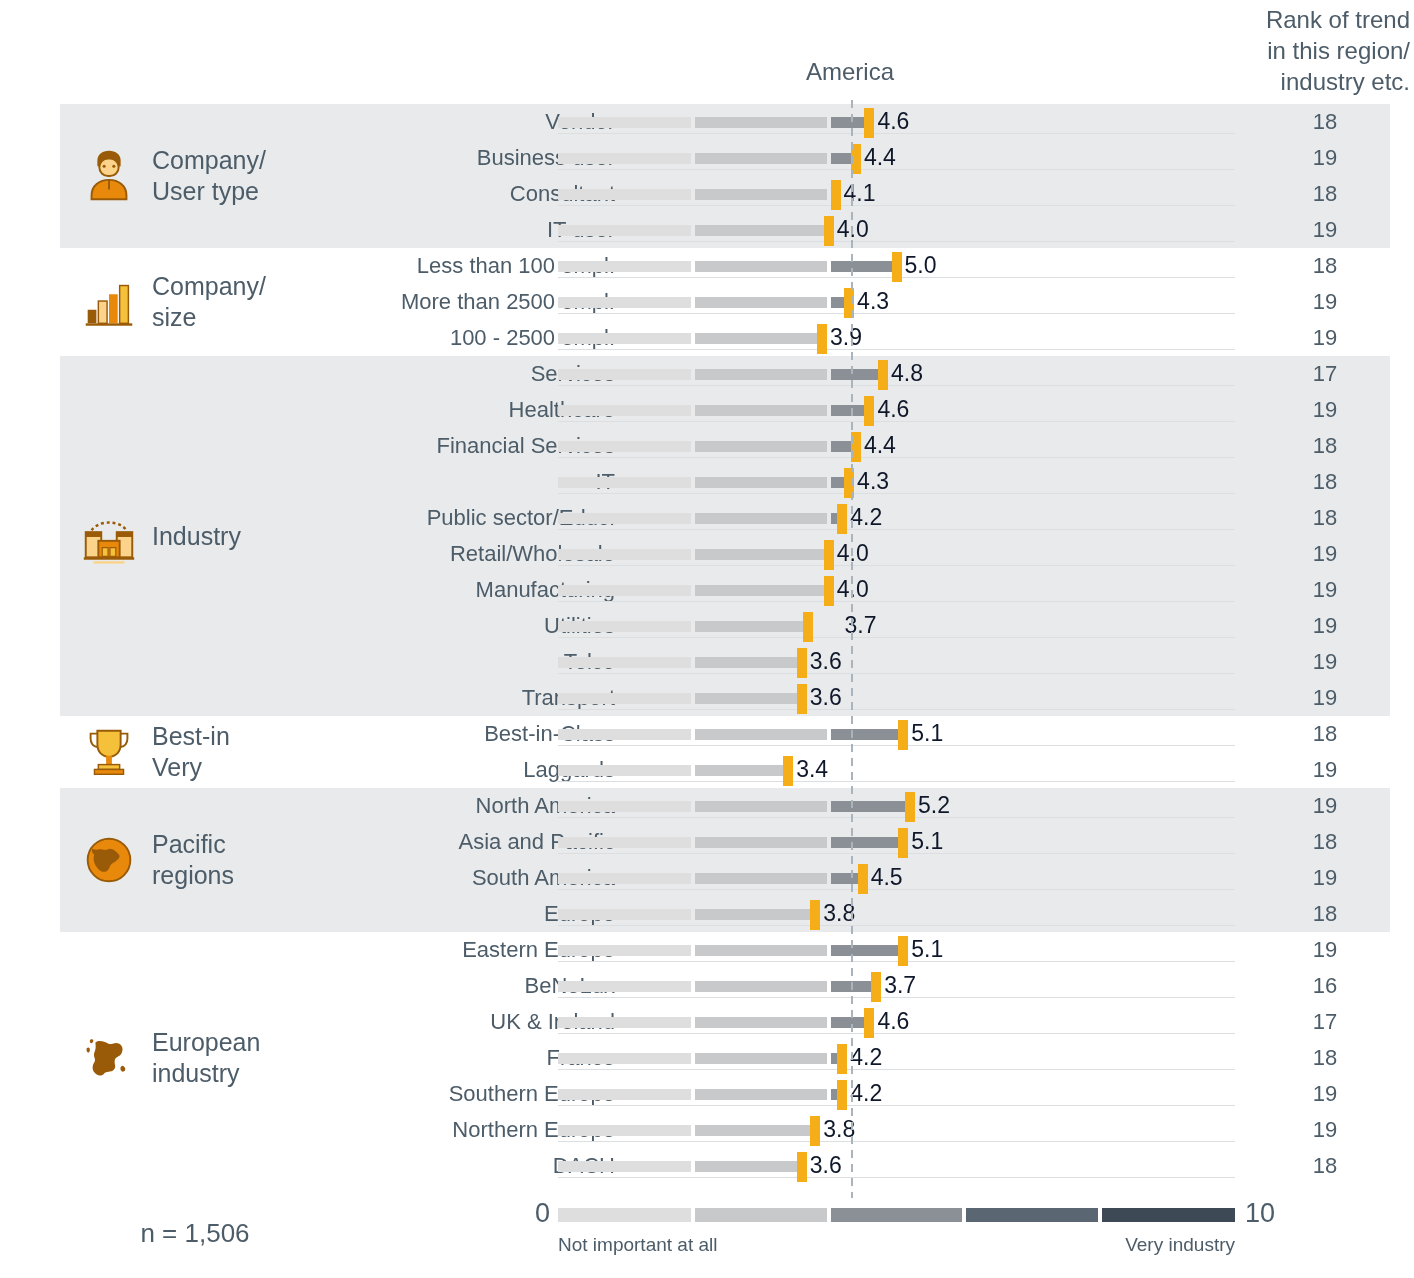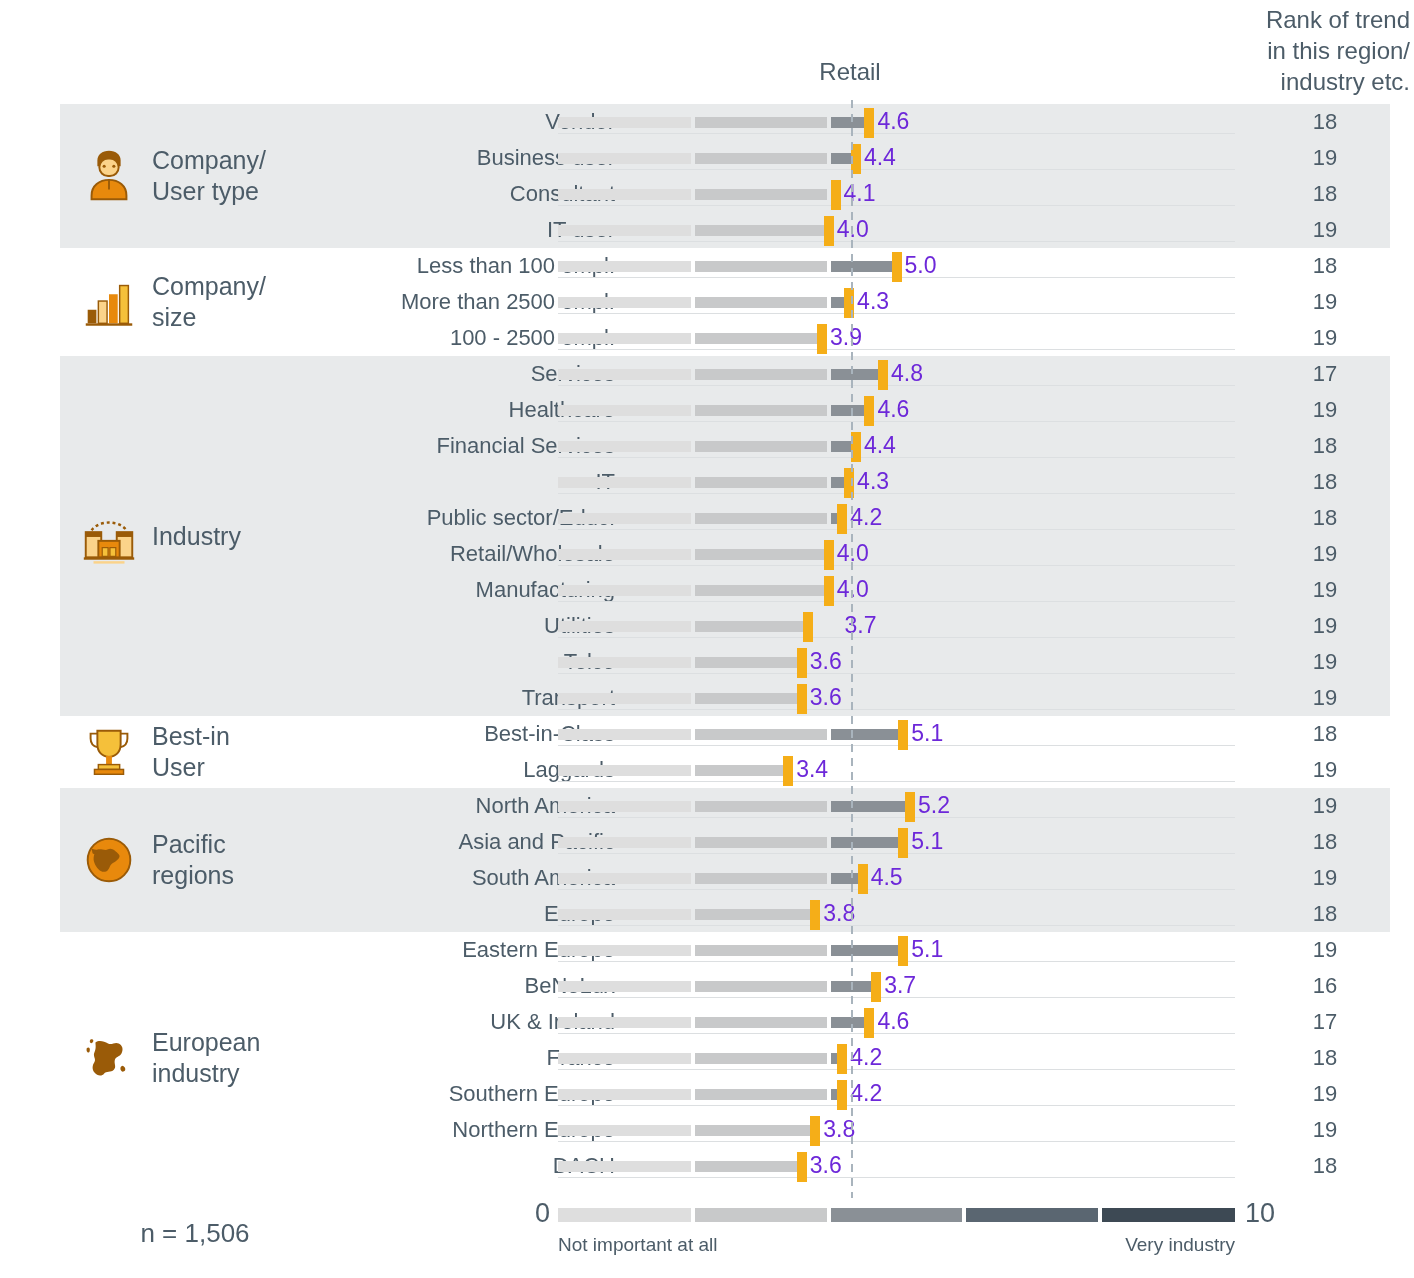--- a/index.html
+++ b/index.html
@@ -86,21 +86,21 @@
   .marker {
     position: absolute;
     top: 4px;
     width: 10px; height: 30px;
     background: #f5ae18;
   }
   .value {
     position: absolute;
     top: 1px;
     font-size: 23px; line-height: 33px;
-    color: #6d28d9;
+    color: #0f172a;
     white-space: nowrap;
   }
   .rank {
     position: absolute;
     left: 1200px; width: 130px;
     text-align: center;
     font-size: 22px; line-height: 36px;
     color: #4c5c68;
   }
 
@@ -141,21 +141,21 @@
   }
 </style>
 </head>
 <body>
 
 <div id="page">
 
   <div class="hdr-rank">Rank of trend
 in this region/
 industry etc.</div>
-  <div class="hdr-average">Retail</div>
+  <div class="hdr-average">America</div>
 
   <div id="groups">
       <div class="group shaded" style="top: 104px; height: 144px;">
         <div class="group-icon" style="top: 41px;"><svg viewBox="0 0 64 64" width="62" height="62">
             <path d="M20 16c0-6 5-10 12-10s12 4 12 10v6H20z" fill="#9a5b08"></path>
             <rect x="22" y="14" width="20" height="18" rx="9" fill="#fbd38a" stroke="#9a5b08" stroke-width="2"></rect>
             <circle cx="27" cy="22" r="1.6" fill="#9a5b08"></circle>
             <circle cx="37" cy="22" r="1.6" fill="#9a5b08"></circle>
             <path d="M14 52c0-10 8-16 18-16s18 6 18 16v4H14z" fill="#e8890c" stroke="#9a5b08" stroke-width="2"></path>
             <path d="M32 36v10" stroke="#9a5b08" stroke-width="2"></path>
@@ -388,21 +388,21 @@
       </div>
       <div class="group" style="top: 716px; height: 72px;">
         <div class="group-icon" style="top: 5px;"><svg viewBox="0 0 64 64" width="62" height="62">
             <path d="M20 10h24v14c0 8-5 13-12 13s-12-5-12-13z" fill="#f5c03a" stroke="#9a5b08" stroke-width="2"></path>
             <path d="M20 13h-7v5c0 5 3 8 7 9M44 13h7v5c0 5-3 8-7 9" fill="none" stroke="#9a5b08" stroke-width="2"></path>
             <rect x="29" y="36" width="6" height="9" fill="#e8890c"></rect>
             <rect x="21" y="45" width="22" height="5" fill="#f5c03a" stroke="#9a5b08" stroke-width="1.5"></rect>
             <rect x="17" y="50" width="30" height="5" fill="#e8890c" stroke="#9a5b08" stroke-width="1.5"></rect>
           </svg></div>
         <div class="group-title" style="top: 5px;">Best-in
-User</div>
+Very</div>
         <div class="row">
           <div class="row-label">Best-in-Class</div>
           <div class="rowline"></div>
           <div class="track">
             <div class="seg" style="left: 0px; width: 133.4px; background: rgb(222, 222, 222);"></div>
             <div class="seg" style="left: 137.4px; width: 131.4px; background: rgb(200, 201, 202);"></div>
             <div class="seg" style="left: 272.8px; width: 72.47px; background: rgb(138, 144, 150);"></div>
           </div>
           <div class="marker" style="left: 838.27px;"></div>
           <div class="value" style="left: 851.27px;">5.1</div>

